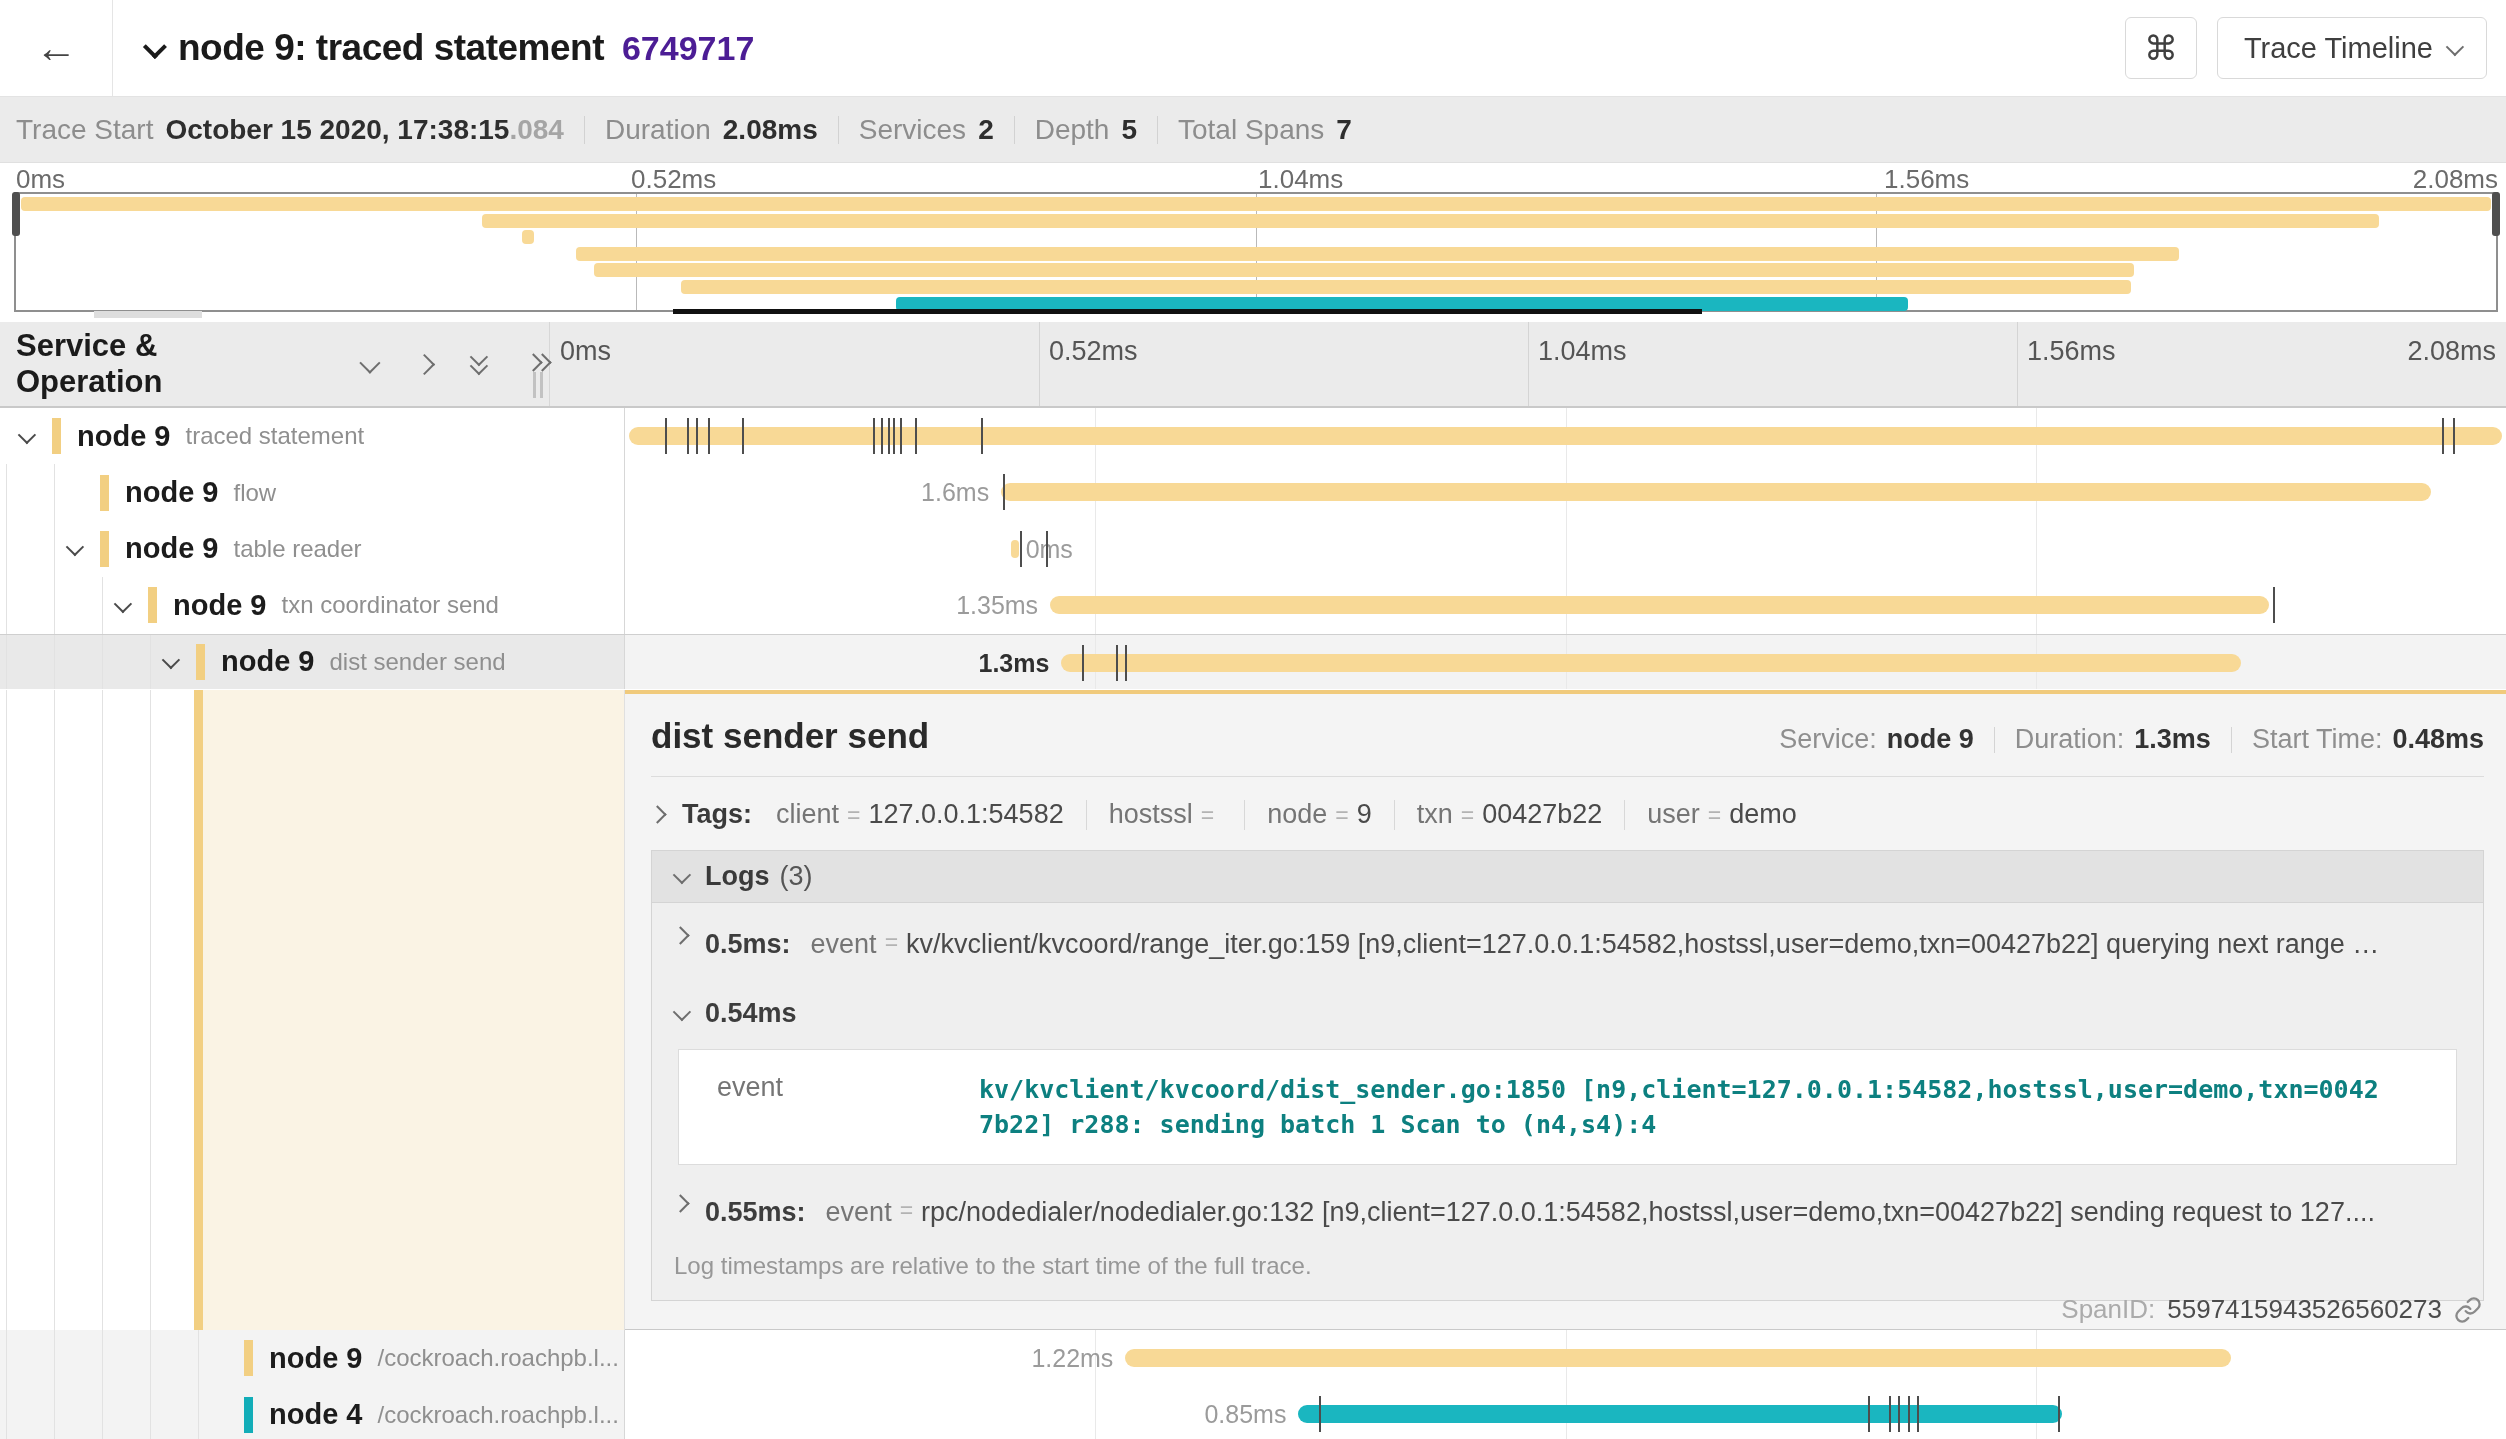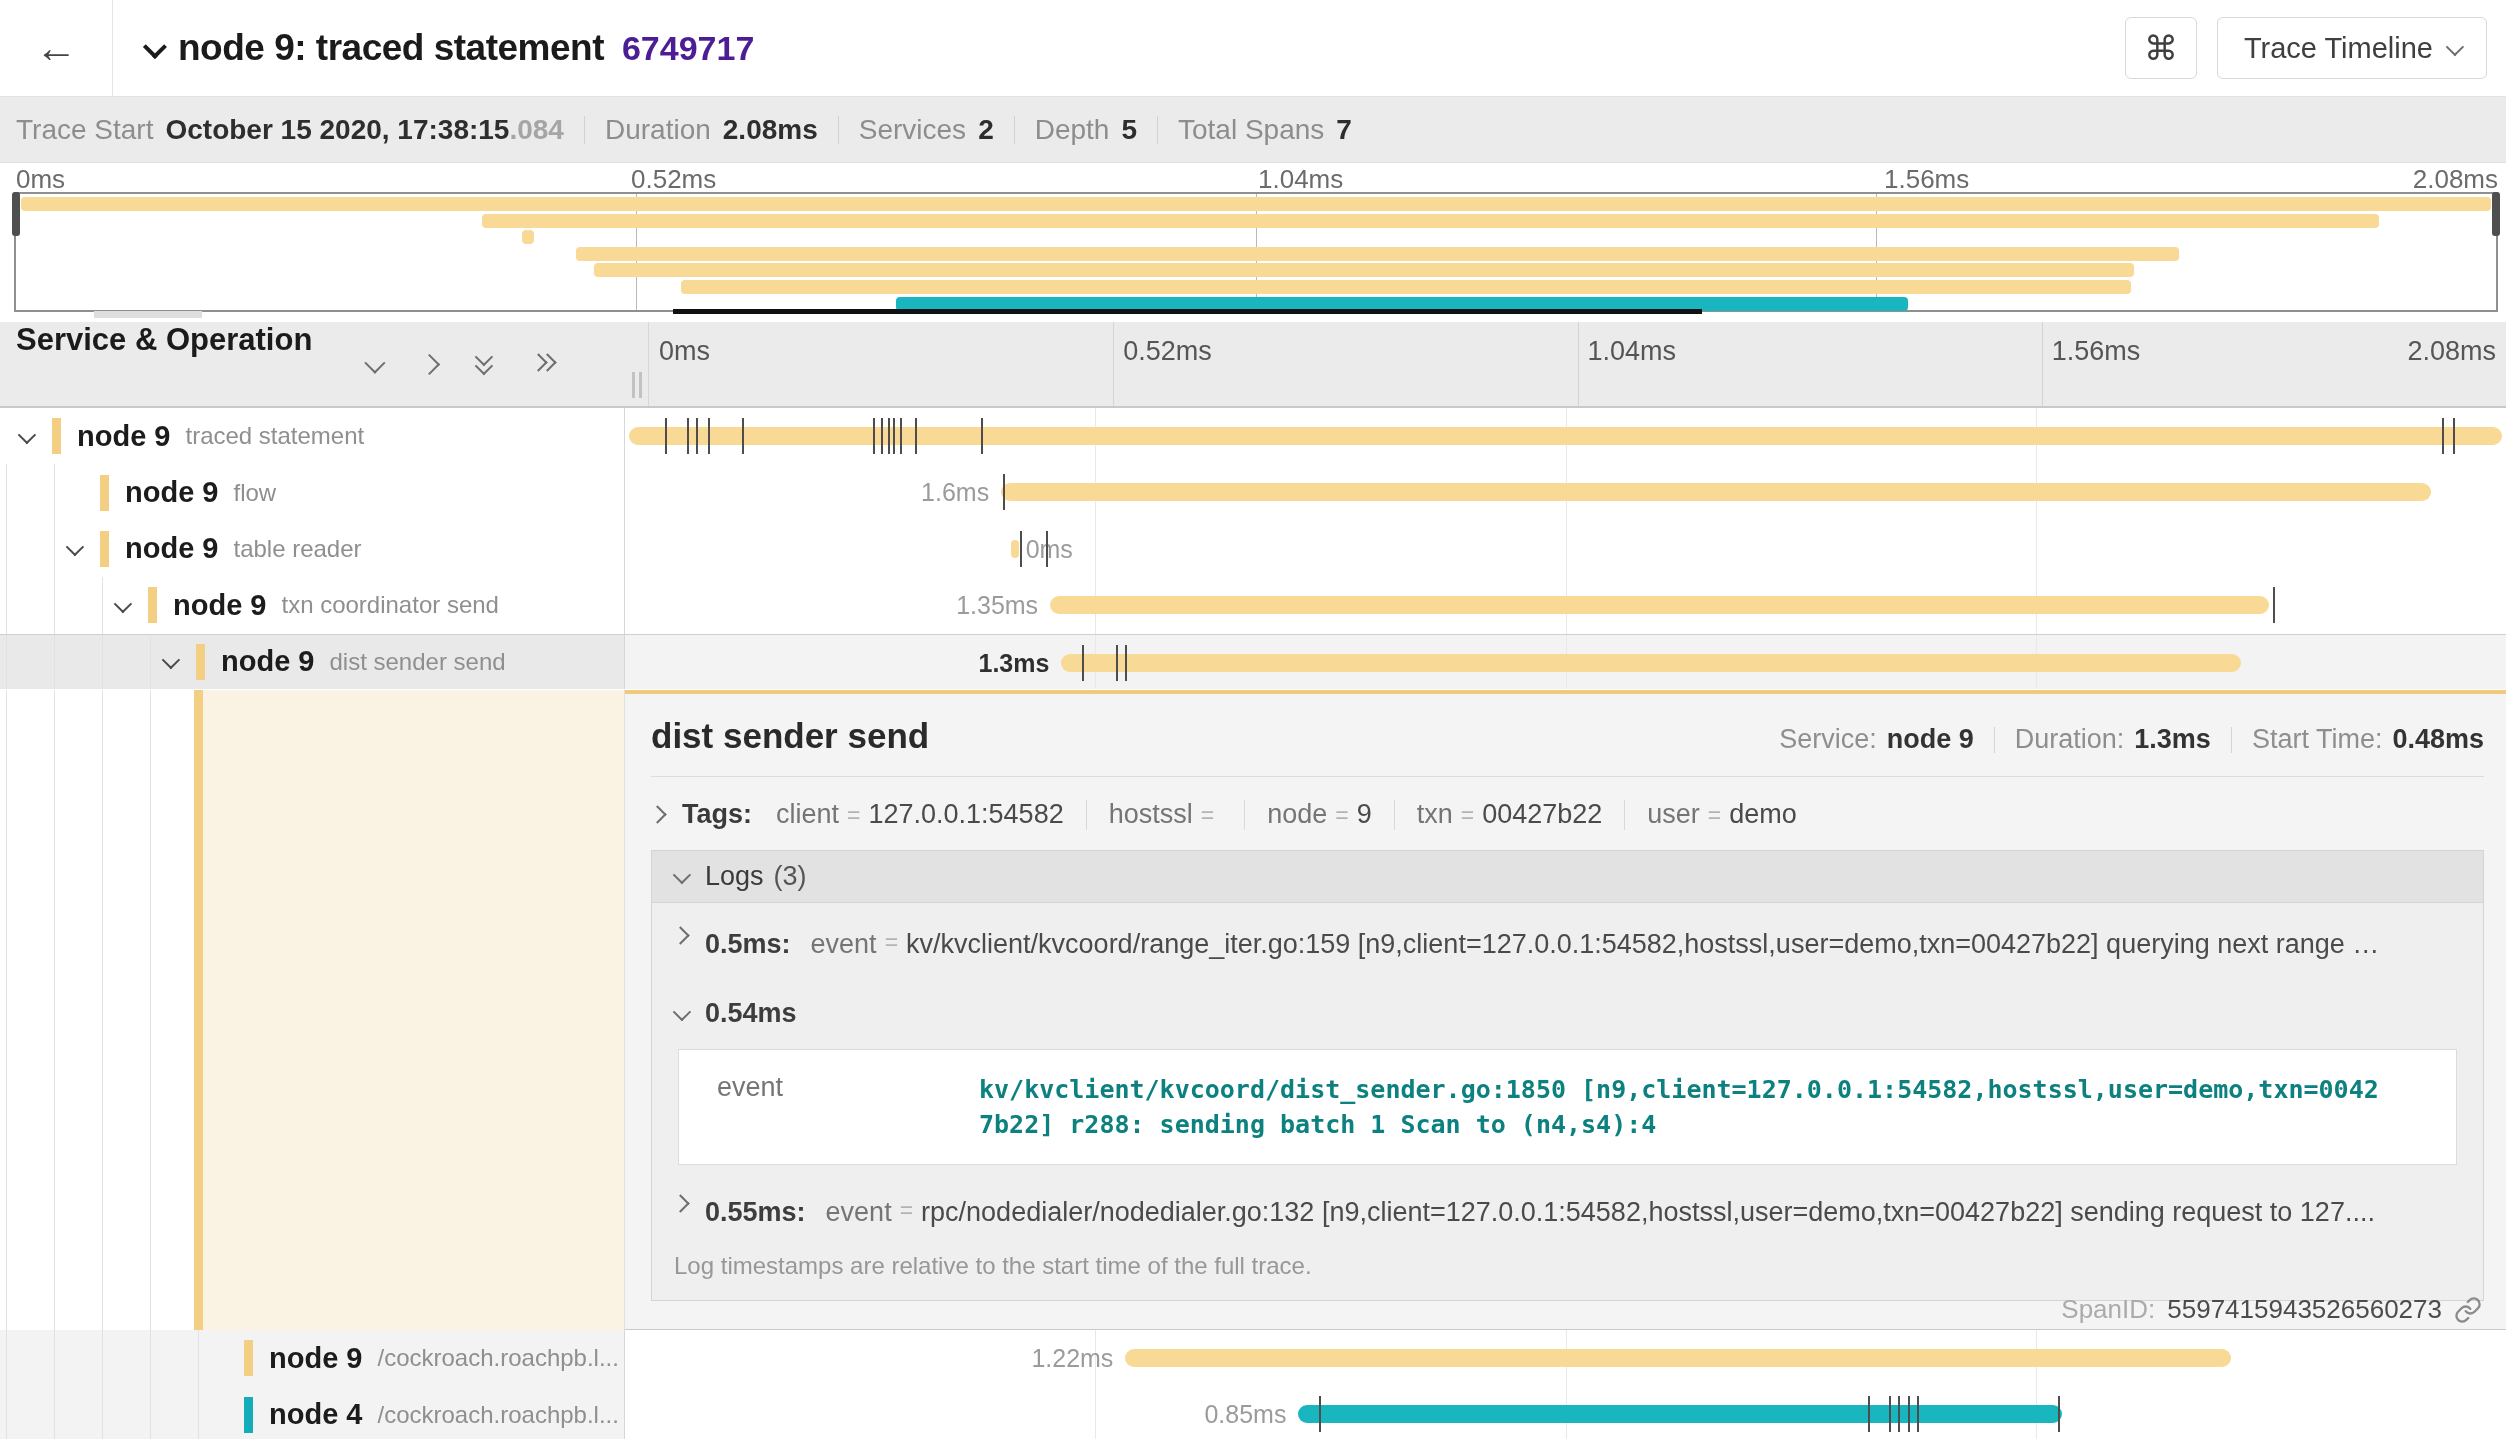--- a/index.html
+++ b/index.html
@@ -51,21 +51,21 @@
   .minimap { position:absolute; top:192px; left:14px; width:2484px; height:120px; border:2px solid #8f8f8f; background:#fff; }
   .minimap .gl { position:absolute; top:0; bottom:0; width:1px; background:#b9b9b9; }
   .mini-bar { position:absolute; height:14px; border-radius:4px; }
   .mini-handle { position:absolute; top:-2px; width:8px; height:44px; background:#4f4f4f; border-radius:3px; }
   .mini-handle.left { left:-4px; } .mini-handle.right { right:-4px; }
   .mini-viewport { position:absolute; bottom:-4px; height:5px; background:#111; }
   .mini-tab { position:absolute; bottom:-8px; left:78px; width:108px; height:7px; background:#dedede; }
 
   
   .grid-header { position:absolute; top:322px; left:0; width:100%; height:86px; background:#ebebeb; border-bottom:2px solid #c9c9c9; display:flex; }
-  .gh-left { width:649px; position:relative; border-right:1px solid #d7d7d7; display:flex; }
+  .gh-left { width:550px; position:relative; border-right:1px solid #d7d7d7; display:flex; align-items:center; }
   .gh-title { font-size:31px; font-weight:700; color:#1b1b1b; margin-left:16px; }
   .gh-icons { display:flex; align-items:center; gap:30px; margin-left:48px; }
   .gh-icons .ic { display:flex; align-items:center; justify-content:center; width:26px; height:26px; cursor:pointer; }
   .dbl { position:relative; width:18px; height:24px; display:inline-block; }
   .dbl .chev { position:absolute; left:0; }
   .dbl.down .chev:first-child { top:0; } .dbl.down .chev:last-child { top:9px; }
   .dbl.right .chev:first-child { left:0; top:4px; } .dbl.right .chev:last-child { left:9px; top:4px; }
   .gh-drag { position:absolute; right:6px; bottom:8px; display:flex; gap:4px; cursor:col-resize; }
   .gh-drag i { display:block; width:3px; height:26px; background:#c2c2c2; }
   .gh-ruler { flex:1; position:relative; }
@@ -108,21 +108,21 @@
   .tags-row { display:flex; align-items:center; margin-top:22px; cursor:pointer; }
   .tags-label { font-size:27px; font-weight:700; color:#3a3a3a; margin-left:18px; }
   .tag-items { display:flex; align-items:center; margin-left:24px; }
   .tag-kv { display:flex; align-items:baseline; font-size:27px; white-space:nowrap; }
   .tag-key { color:#757575; }
   .tag-eq { color:#b3b3b3; font-size:23px; margin:0 8px; }
   .tag-val { color:#4a4a4a; }
   .tag-sep { width:1px; height:30px; background:#d8d8d8; margin:0 22px; align-self:center; }
   .logs-box { margin-top:20px; border:1px solid #d4d4d4; background:#efefef; }
   .logs-head { height:52px; background:#e2e2e2; border-bottom:1px solid #d4d4d4; display:flex; align-items:center; padding-left:22px; cursor:pointer; }
-  .logs-title { font-size:27px; font-weight:400; color:#3a3a3a; margin-left:18px; }
+  .logs-title { font-size:27px; font-weight:700; color:#3a3a3a; margin-left:18px; }
   .logs-count { font-size:27px; color:#555; margin-left:10px; font-weight:400; }
   .log-row { display:flex; align-items:flex-start; padding:26px 20px 10px 22px; cursor:pointer; }
   .log-time { font-size:27px; font-weight:700; color:#3d3d3d; margin-left:18px; }
   .log-key { font-size:27px; color:#757575; margin-left:20px; }
   .log-eq { font-size:23px; color:#b3b3b3; margin:0 8px; }
   .log-val { font-size:27px; color:#4a4a4a; white-space:nowrap; overflow:hidden; flex:1; }
   .log-sec-head { display:flex; align-items:center; padding:28px 0 6px 22px; cursor:pointer; }
   .event-box { margin:14px 26px 6px 26px; background:#fff; border:1px solid #dcdcdc; display:flex; padding:22px 0 22px 38px; }
   .event-key { width:262px; font-size:27px; color:#757575; flex:none; }
   .event-val { font-family:"DejaVu Sans Mono", monospace; font-size:25px; font-weight:700; color:#0d8080; width:1408px; line-height:35px; word-break:break-all; }

